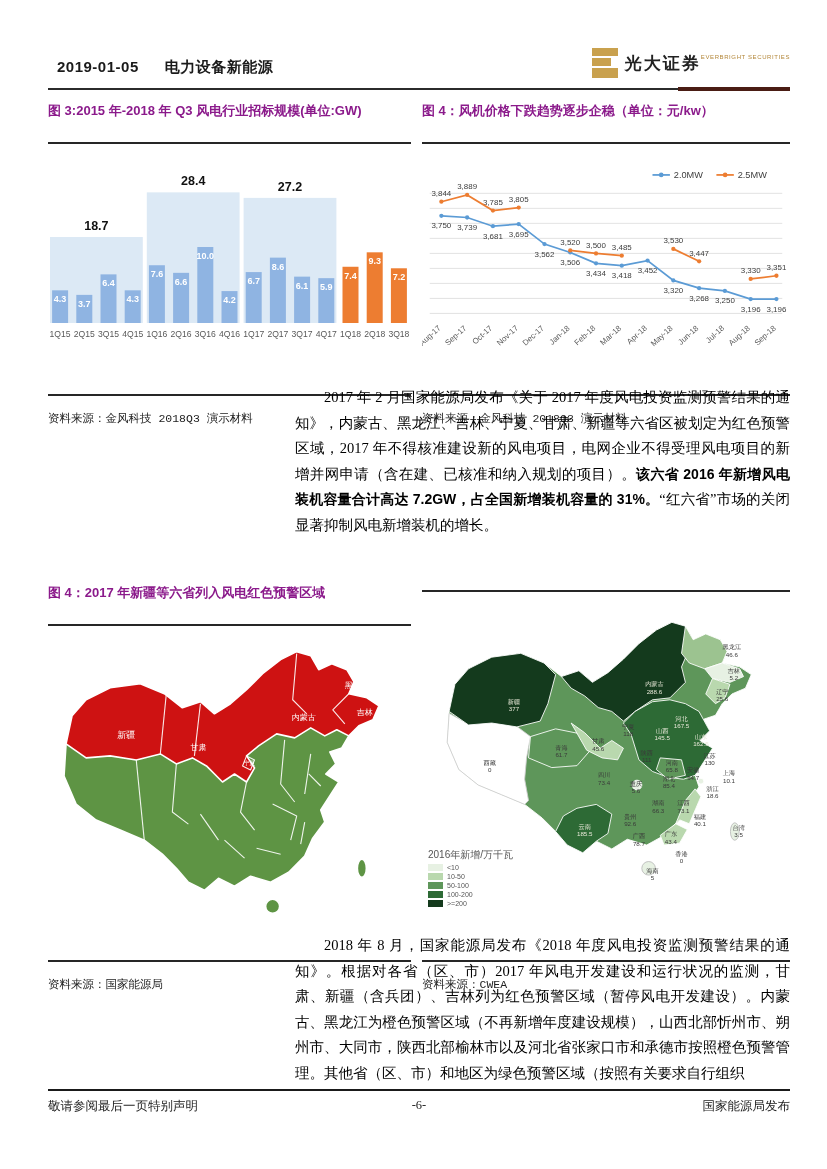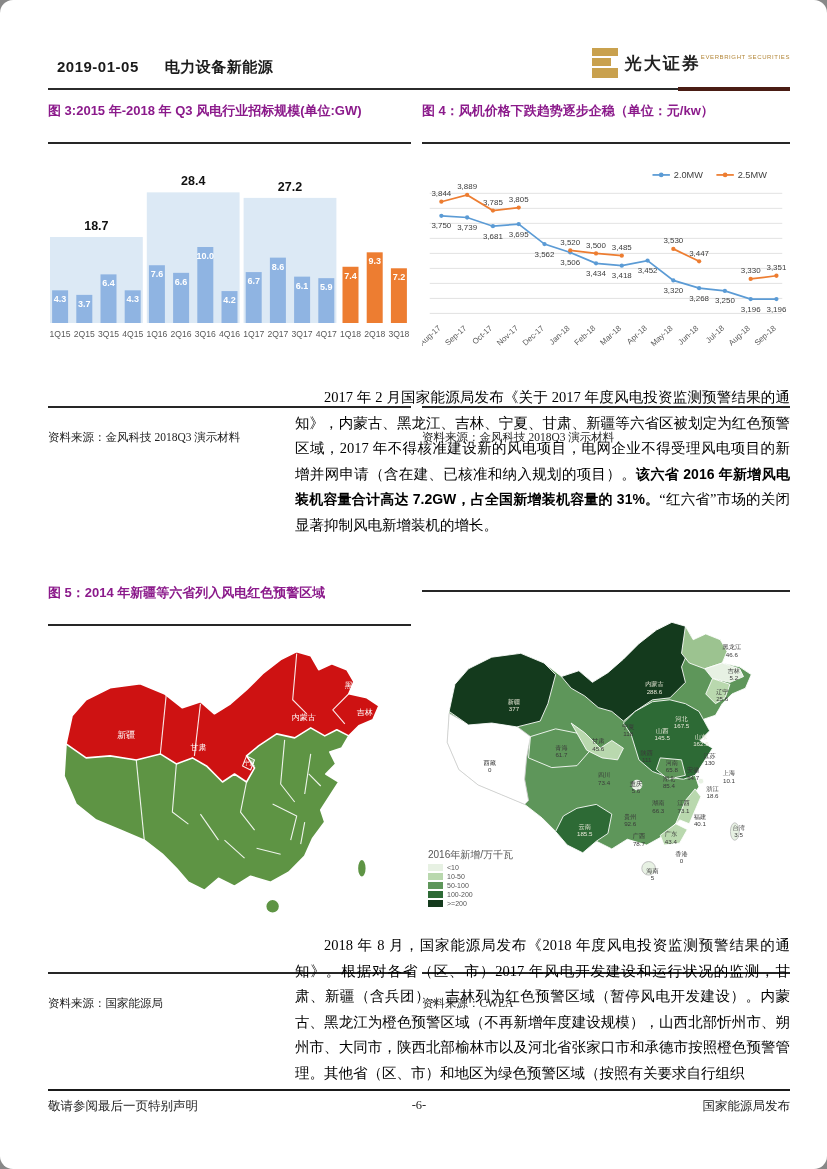--- a/index.html
+++ b/index.html
@@ -1,17 +1,17 @@
 <!DOCTYPE html>
 <html><head>
 <meta charset="utf-8">
 <style>
   html,body{margin:0;padding:0;background:#888;}
   .page{position:relative;width:827px;height:1169px;background:#ffffff;margin:0 auto;
-        font-family:"Liberation Serif","DejaVu Serif",serif;color:#111;overflow:hidden;border-radius:13px;}
+        font-family:"Liberation Serif","DejaVu Serif",serif;color:#111;overflow:hidden;}
   
   .hdr{position:absolute;left:48px;right:37px;top:48px;height:40px;}
   .hdr-left{position:absolute;left:9px;top:10px;font-family:"Liberation Sans",sans-serif;
             font-size:15px;font-weight:bold;color:#1a1a1a;letter-spacing:.5px;}
   .hdr-left .cat{margin-left:26px;}
   .brand{position:absolute;right:0;top:0;display:flex;align-items:center;gap:7px;}
   .brand-icon{width:26px;height:30px;position:relative;}
   .brand-icon span{position:absolute;left:0;background:#C9A14E;}
   .brand-icon .b1{top:0;width:26px;height:8px;}
   .brand-icon .b2{top:10px;width:19px;height:8px;}
@@ -24,22 +24,22 @@
   
   .figrow{position:absolute;left:48px;right:37px;display:flex;justify-content:space-between;}
   .figrow.r1{top:102px;}
   .figrow.r2{top:584px;}
   .figcol{width:363px;display:flex;flex-direction:column;gap:17px;}
   .figcol.right{width:368px;}
   .fig-title{font-family:"Liberation Sans",sans-serif;font-size:13px;font-weight:bold;
              color:#8B1A8B;line-height:17px;white-space:nowrap;}
   .fig-title-rule{height:2px;background:#262626;margin-top:6px;}
   .fig-body{flex:1;}
-  .fig-source{border-top:2px solid #262626;margin-top:20px;padding-top:22px;
-              font-size:11.5px;color:#222;}
+  .fig-source{border-top:2px solid #262626;margin-top:8px;padding-top:15px;
+              font-size:11.5px;color:#222;font-family:Liberation Mono, monospace;}
   svg{display:block;}
   .map-wrap{position:relative;}
   .legendbox{position:absolute;left:6px;bottom:28px;font-family:"Liberation Sans",sans-serif;}
   .legend-title{font-size:10px;color:#555;margin-bottom:2px;}
   .legend-row{display:flex;align-items:center;gap:4px;margin-top:2px;}
   .legend-sw{width:15px;height:7px;display:inline-block;}
   .legend-lb{font-size:7px;color:#555;}
   
   .bodycol{position:absolute;left:295px;width:495px;text-align:justify;}
   .sec-h{font-family:"Liberation Sans",sans-serif;font-size:17px;font-weight:bold;
@@ -235,21 +235,21 @@
       <div class="fig-source">资料来源：金风科技 2018Q3 演示材料</div>
     </div>
   </div>
 
   <div class="bodycol b1">
     <p class="para"><span>2017 年 2 月国家能源局发布《关于 2017 年度风电投资监测预警结果的通知》，内蒙古、黑龙江、吉林、宁夏、甘肃、新疆等六省区被划定为红色预警区域，2017 年不得核准建设新的风电项目，电网企业不得受理风电项目的新增并网申请（含在建、已核准和纳入规划的项目）。</span><b>该六省 2016 年新增风电装机容量合计高达 7.2GW，占全国新增装机容量的 31%。</b><span>“红六省”市场的关闭显著抑制风电新增装机的增长。</span></p>
   </div>
 
   <div class="figrow r2">
     <div class="figcol">
-      <div class="fig-title">图 5：2014 年新疆等六省列入风电红色预警区域</div>
+      <div class="fig-title">图 4：2017 年新疆等六省列入风电红色预警区域</div>
       <div class="fig-title-rule"></div>
       <div class="fig-body map-wrap">
         <svg width="363" height="292" viewBox="0 0 362 290">
           <g stroke="#ffffff" stroke-width="1.6" stroke-linejoin="round">
             <path id="m5base" fill="#5E9444" d="M18,100 L24,72 L38,56 L62,44 L92,40 L116,50 L134,64 L152,58 L166,70 L182,60 L198,46 L214,30 L232,16 L248,8 L262,12 L270,26 L283,20 L298,26 L305,38 L300,50 L318,54 L330,62 L324,76 L310,82 L300,92 L293,104 L281,108 L287,120 L277,130 L290,138 L281,152 L272,166 L276,178 L264,194 L256,212 L240,228 L222,238 L202,232 L186,242 L170,234 L156,246 L140,238 L128,224 L114,210 L96,196 L72,186 L48,176 L28,160 L16,132 Z"></path>
             <path fill="#CE1212" d="M18,100 L24,72 L38,56 L62,44 L92,40 L116,50 L134,64 L152,58 L166,70 L182,60 L198,46 L214,30 L232,16 L248,8 L262,12 L270,26 L283,20 L298,26 L305,38 L300,50 L318,54 L330,62 L324,76 L310,82 L300,92 L288,86 L276,92 L262,84 L246,94 L228,90 L210,102 L198,112 L206,124 L198,138 L186,130 L174,138 L158,122 L144,114 L128,120 L112,110 L88,116 L62,112 L38,114 Z"></path>
             <g fill="none" stroke-width="1.1" opacity="0.9">
               <path d="M118,50 L112,110"></path>
                 <path d="M152,60 L146,112"></path>
               <path d="M248,10 L244,56 L258,70"></path>

